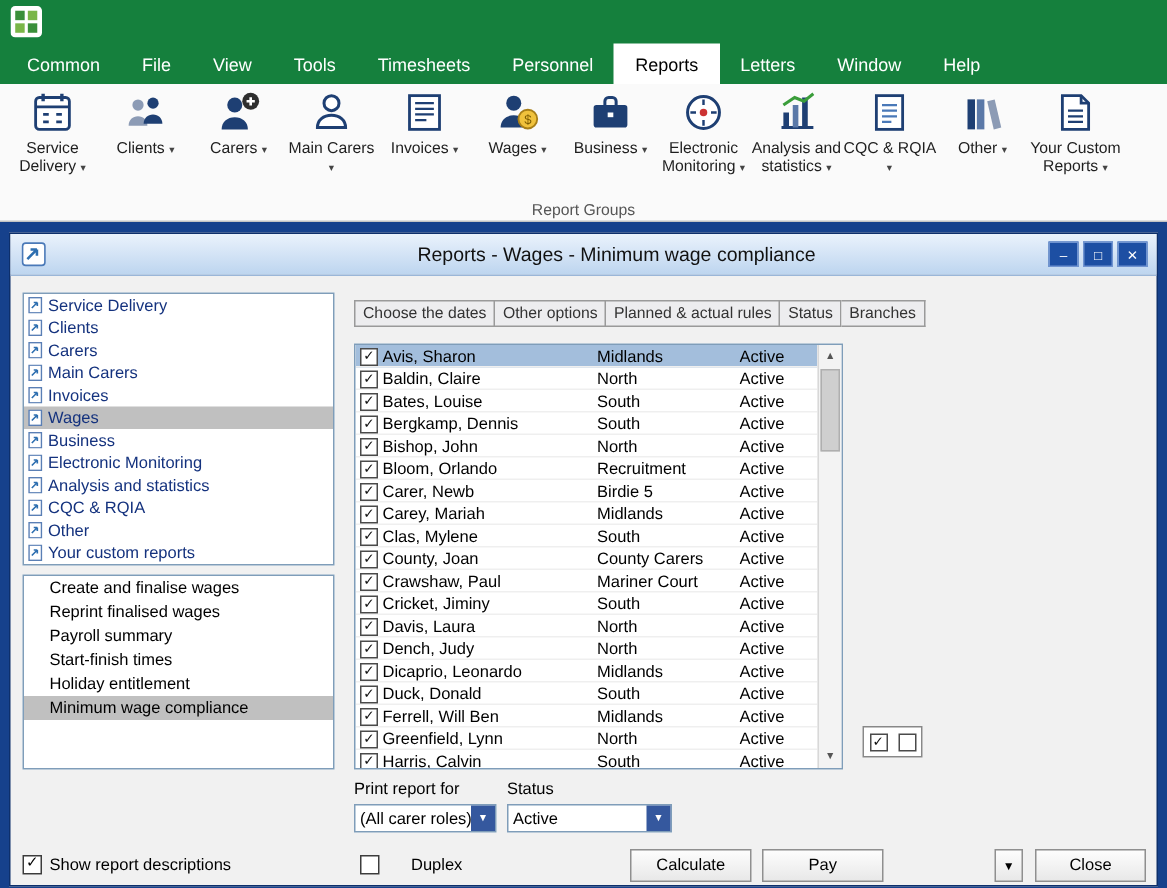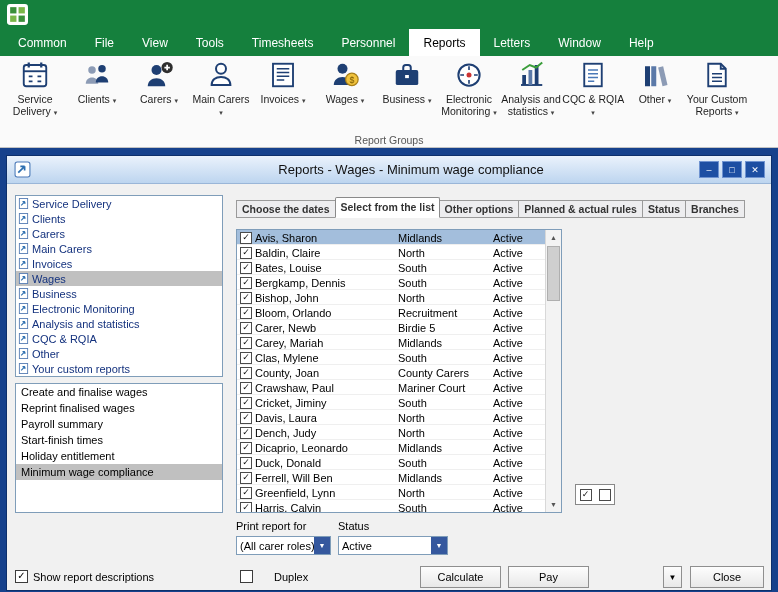--- a/index.html
+++ b/index.html
@@ -43,26 +43,26 @@
   
   .cat-list{position:absolute;left:8px;top:11px;width:208px;height:182px;background:#fff;
             border:1px solid #7f9db9;box-sizing:border-box;overflow:hidden;}
   .cat-item{height:15px;display:flex;align-items:center;gap:3px;padding-left:2px;font-size:11px;
             color:#14327e;white-space:nowrap;cursor:default;}
   .cat-item.selected{background:#c0c0c0;}
   .cicon{width:11px;height:11px;flex:0 0 11px;display:inline-block;}
   .cicon svg{width:11px;height:11px;display:block;}
   .rep-list{position:absolute;left:8px;top:199px;width:208px;height:130px;background:#fff;
             border:1px solid #7f9db9;box-sizing:border-box;overflow:hidden;}
-  .rep-item{height:16px;display:flex;align-items:center;padding-left:5px;font-size:11px;color:#000;
+  .rep-item{height:16px;display:flex;align-items:center;padding-left:17px;font-size:11px;color:#000;
             white-space:nowrap;cursor:default;}
   .rep-item.selected{background:#c0c0c0;}
 
   
-  .tab-strip{position:absolute;left:229px;top:13px;display:flex;align-items:flex-end;height:21px;font-weight:bold;}
+  .tab-strip{position:absolute;left:229px;top:13px;display:flex;align-items:flex-end;height:21px;}
   .tab{font-size:10.5px;padding:0 5px;background:#ededef;border:1px solid #9a9a9a;border-left:none;
        color:#333;height:16px;line-height:16px;white-space:nowrap;cursor:default;}
   .tab:first-child{border-left:1px solid #9a9a9a;}
   .tab.active{background:#fff;height:19px;line-height:19px;border:1px solid #8a8a8a;border-bottom:1px solid #fff;
        border-radius:2px 2px 0 0;position:relative;z-index:2;margin:0 -1px;}
 
   
   .carer-panel{position:absolute;left:229px;top:45px;width:326px;height:284px;background:#fff;
                border:1px solid #7f9db9;box-sizing:border-box;display:flex;overflow:hidden;}
   .carer-rows{width:308px;overflow:hidden;}
@@ -380,21 +380,20 @@
           <div class="rep-item">Create and finalise wages</div>
           <div class="rep-item">Reprint finalised wages</div>
           <div class="rep-item">Payroll summary</div>
           <div class="rep-item">Start-finish times</div>
           <div class="rep-item">Holiday entitlement</div>
           <div class="rep-item selected">Minimum wage compliance</div>
         </div>
 
       <div class="tab-strip">
           <div class="tab">Choose the dates</div>
-          <div class="tab active">Select from the list</div>
           <div class="tab">Other options</div>
           <div class="tab">Planned &amp; actual rules</div>
           <div class="tab">Status</div>
           <div class="tab">Branches</div>
         </div>
 
       <div class="carer-panel">
         <div class="carer-rows">
             <div class="crow selected">
               <span class="cell-cb">

